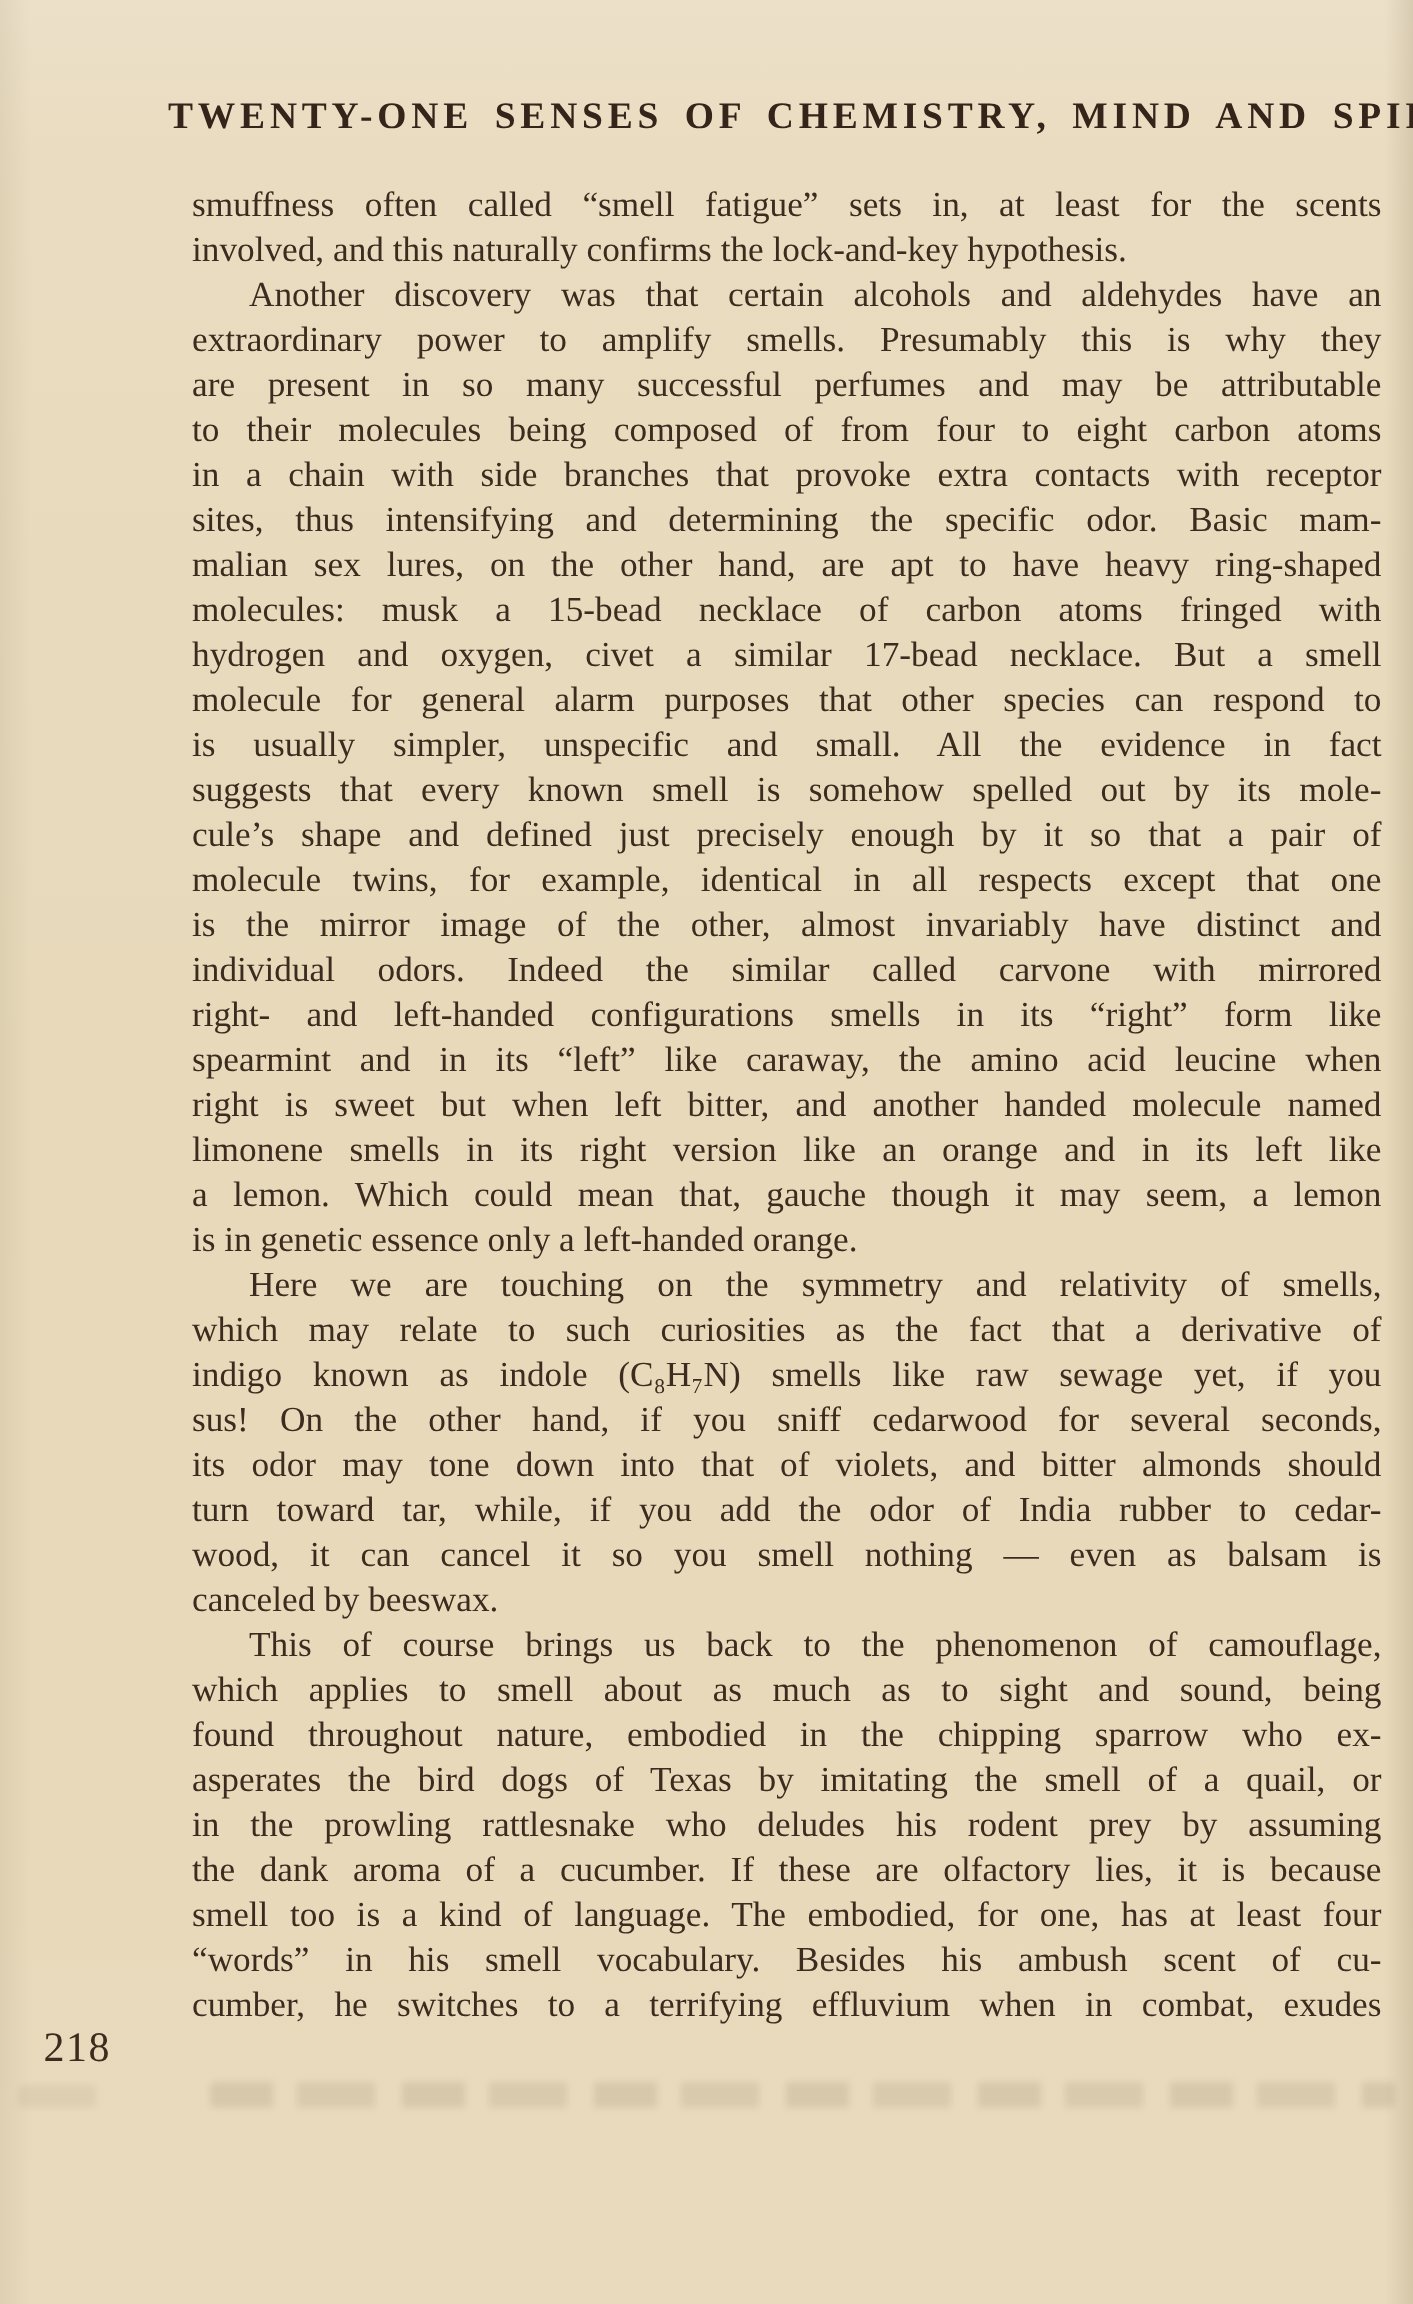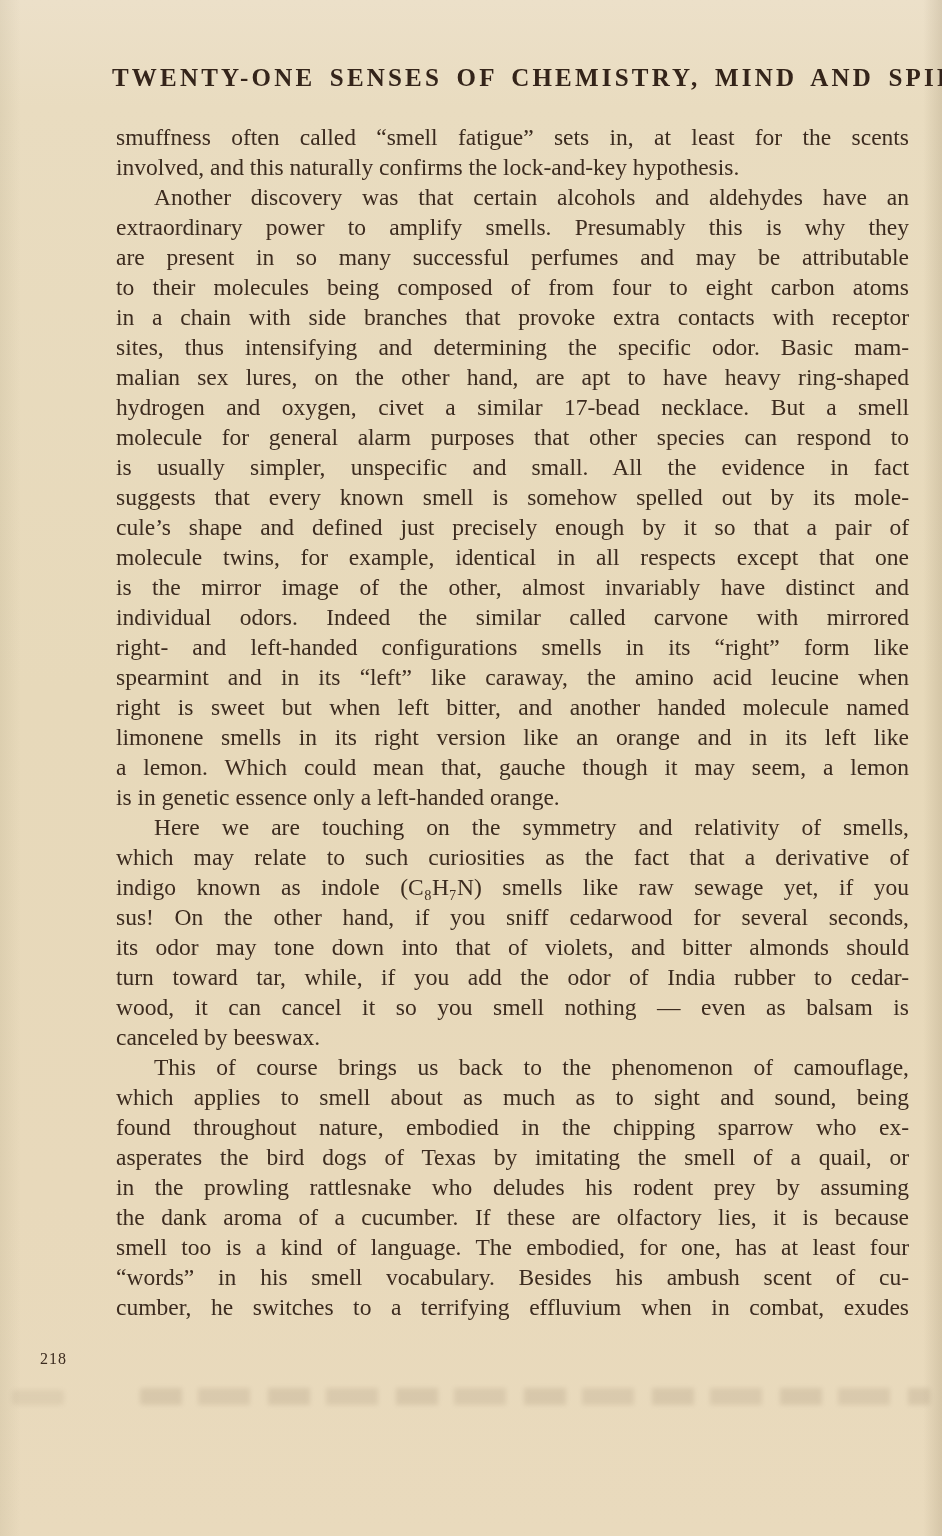--- a/index.html
+++ b/index.html
@@ -23,37 +23,37 @@
     text-align: center;
     font-size: 25px;
     font-weight: bold;
     letter-spacing: 3.2px;
     word-spacing: 5px;
     color: #34241a;
     white-space: nowrap;
   }
   .body-text {
     position: absolute;
-    left: 116px; top: 122px; width: 793px;
+    left: 128px; top: 122px; width: 793px;
     font-size: 23.5px;
     line-height: 30px;
     color: #3c2b1f;
   }
   .line {
     text-align: justify;
     text-align-last: justify;
     height: 30px;
     white-space: normal;
   }
   .line.lastline { text-align-last: left; }
   .line.indent { text-indent: 38px; }
   .page-number {
     position: absolute;
-    left: 40px; top: 1350px;
-    font-size: 16px;
+    left: 29px; top: 1350px;
+    font-size: 28px;
     letter-spacing: 1px;
     color: #3c2b1f;
   }
   
   .ghost-strip {
     position: absolute;
     filter: blur(2.6px);
     border-radius: 3px;
     pointer-events: none;
   }
@@ -79,20 +79,21 @@
   <div class="body-text">
       <div class="line">smuffness often called “smell fatigue” sets in, at least for the scents</div>
       <div class="line lastline">involved, and this naturally confirms the lock-and-key hypothesis.</div>
       <div class="line indent">Another discovery was that certain alcohols and aldehydes have an</div>
       <div class="line">extraordinary power to amplify smells.  Presumably this is why they</div>
       <div class="line">are present in so many successful perfumes and may be attributable</div>
       <div class="line">to their molecules being composed of from four to eight carbon atoms</div>
       <div class="line">in a chain with side branches that provoke extra contacts with receptor</div>
       <div class="line">sites, thus intensifying and determining the specific odor.  Basic mam-</div>
       <div class="line">malian sex lures, on the other hand, are apt to have heavy ring-shaped</div>
+      <div class="line">molecules: musk a 15-bead necklace of carbon atoms fringed with</div>
       <div class="line">hydrogen and oxygen, civet a similar 17-bead necklace.  But a smell</div>
       <div class="line">molecule for general alarm purposes that other species can respond to</div>
       <div class="line">is usually simpler, unspecific and small.  All the evidence in fact</div>
       <div class="line">suggests that every known smell is somehow spelled out by its mole-</div>
       <div class="line">cule’s shape and defined just precisely enough by it so that a pair of</div>
       <div class="line">molecule twins, for example, identical in all respects except that one</div>
       <div class="line">is the mirror image of the other, almost invariably have distinct and</div>
       <div class="line">individual odors.  Indeed the similar called carvone with mirrored</div>
       <div class="line">right- and left-handed configurations smells in its “right” form like</div>
       <div class="line">spearmint and in its “left” like caraway, the amino acid leucine when</div>

